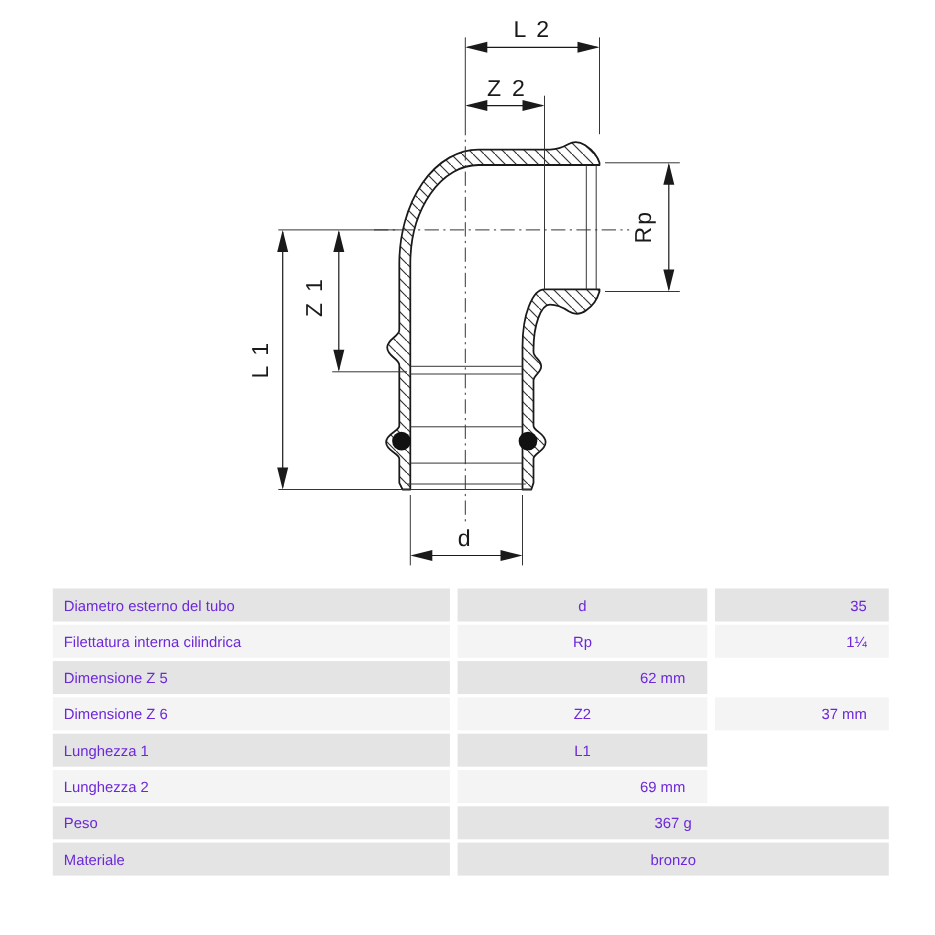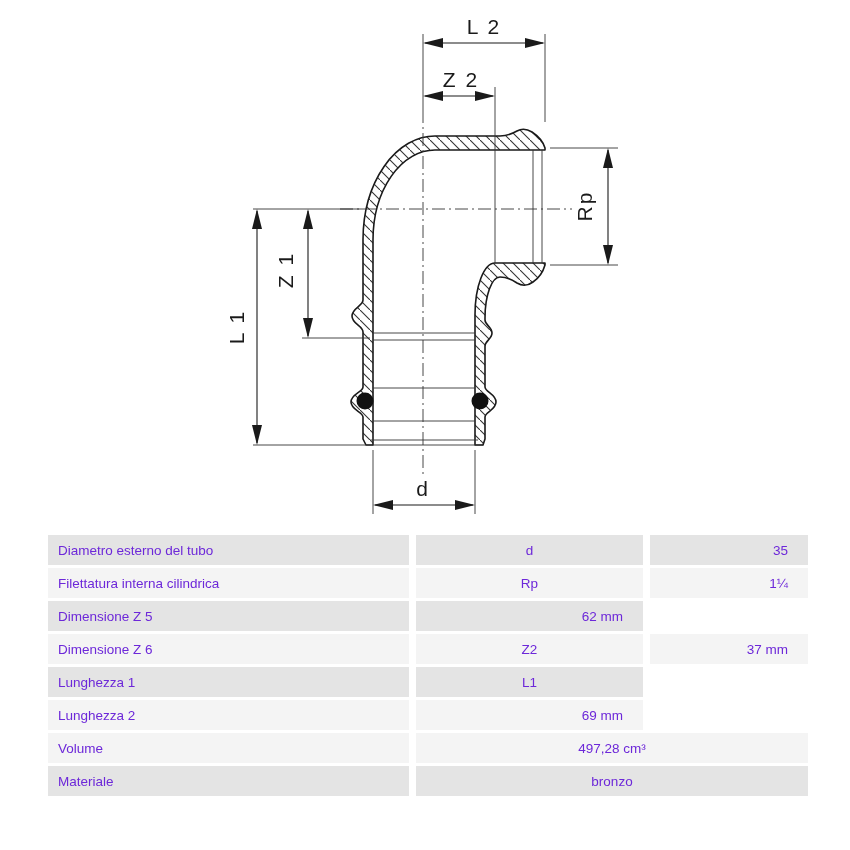--- a/index.html
+++ b/index.html
@@ -149,25 +149,25 @@
     <div class="trow three odd">
       <div class="cell c1">Lunghezza 1</div>
       <div class="cell c2">L1</div>
     </div>
 
     <div class="trow three even">
       <div class="cell c1">Lunghezza 2</div>
       <div class="cell c3">69 mm</div>
     </div>
 
+    <div class="trow two odd">
+      <div class="cell c1">Peso</div>
+      <div class="cell cm">367 g</div>
+    </div>
 
-    <div class="trow two even">
-      <div class="cell c1">Volume</div>
-      <div class="cell cm">497,28 cm³</div>
-    </div>
 
     <div class="trow two odd">
       <div class="cell c1">Materiale</div>
       <div class="cell cm">bronzo</div>
     </div>
 
   </div>
 </div>
 
 </body></html>

